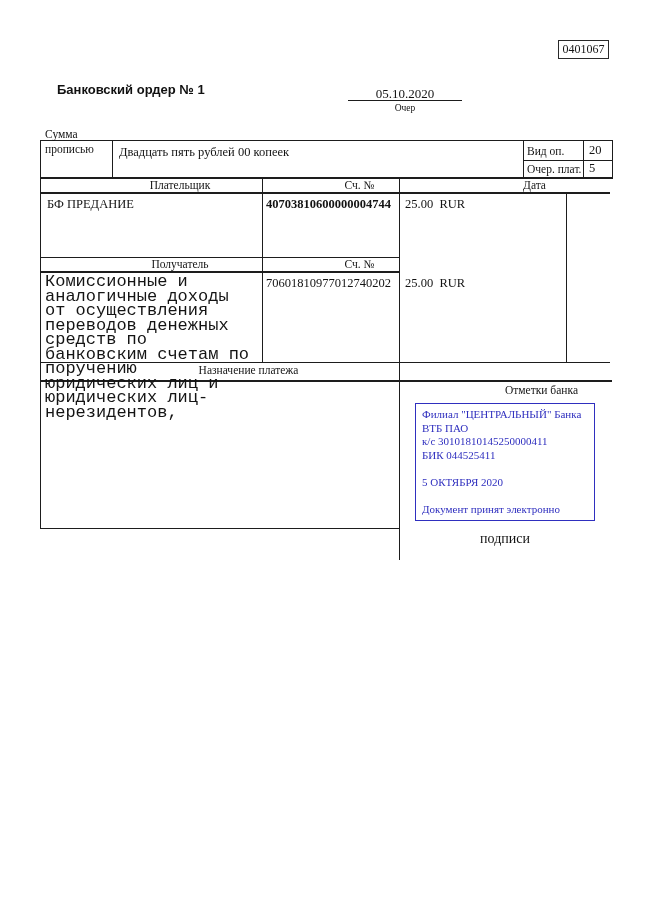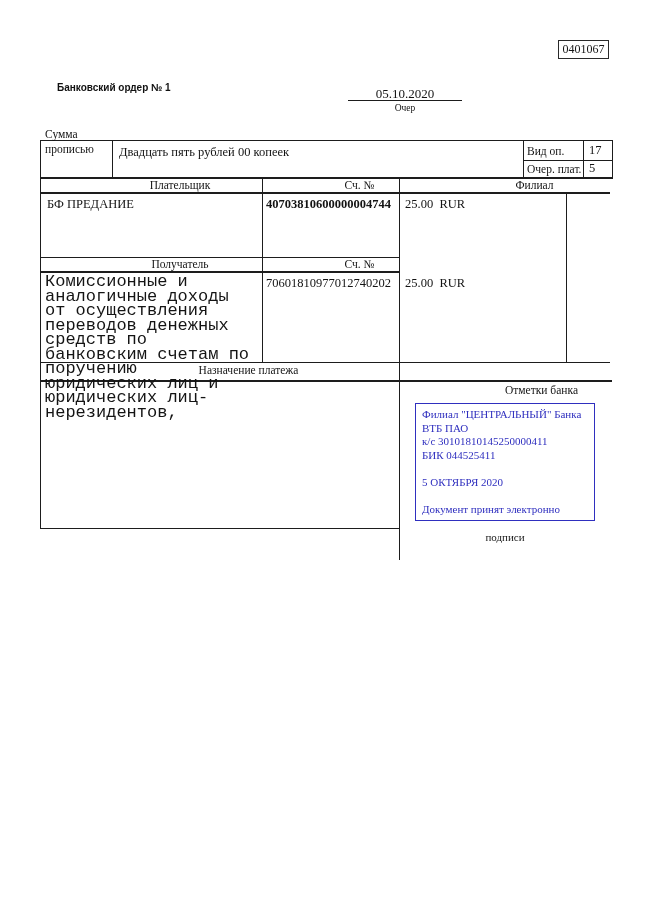--- a/index.html
+++ b/index.html
@@ -18,38 +18,38 @@
   .ctr{text-align:center;padding-left:29px;}
   .hdr{font-size:11.5px;}
   .val{font-size:12.5px;white-space:pre;}
   .code-box{
     position:absolute;left:558px;top:40px;width:49px;height:17px;
     border:1px solid #2a2a2a;font-size:12px;text-align:center;line-height:17px;
   }
   .title{
     position:absolute;left:57px;top:82px;
     font-family:"Liberation Sans", sans-serif;
-    font-weight:bold;font-size:10px;color:#111;
+    font-weight:bold;font-size:13px;color:#111;
   }
   .date-wrap{position:absolute;left:348px;top:84px;width:114px;text-align:center;}
   .date-value{font-size:13px;margin-top:33px;}
   .date-rule{position:absolute;left:348px;top:100px;width:114px;height:1px;background:#1d1d1d;}
   .date-label{position:absolute;left:348px;top:103px;width:114px;text-align:center;font-size:9.5px;}
   .small-cell{font-size:11.5px;line-height:15px;}
   .payee-name{font-size:17px;line-height:14.5px;font-family:Liberation Mono, monospace;}
   .purpose-text{font-size:12.5px;line-height:15px;}
   .stamp{
     position:absolute;left:415px;top:403px;width:180px;height:118px;
     box-sizing:border-box;border:1.5px solid #2f2fbf;
     padding:4px 6px;display:flex;flex-direction:column;
     font-size:11px;line-height:13.5px;color:#2f2fbf;
   }
   .stamp .gap{margin-top:14px;}
   .stamp .bottom{margin-top:auto;}
-  .signatures{position:absolute;left:415px;top:531px;width:180px;text-align:center;font-size:11px;}
+  .signatures{position:absolute;left:415px;top:531px;width:180px;text-align:center;font-size:14px;}
 </style>
 </head>
 <body>
 
 <div class="page">
 
   <div class="code-box">
     <span>0401067</span>
   </div>
 
@@ -75,27 +75,27 @@
   <div class="vl" style="left:523px;top:140px;height:37px;"></div>
   <div class="vl" style="left:583px;top:140px;height:37px;"></div>
   <div class="vl" style="left:612px;top:140px;height:37px;"></div>
   <div class="vl" style="left:262px;top:177px;height:185px;"></div>
   <div class="vl" style="left:399px;top:177px;height:383px;"></div>
   <div class="vl" style="left:566px;top:192px;height:170px;"></div>
 
   <div class="abs small-cell" style="left:45px;top:127px;width:62px;">Сумма прописью</div>
   <div class="abs val" style="left:119px;top:145px;">Двадцать пять рублей 00 копеек</div>
   <div class="abs small-cell" style="left:527px;top:144px;">Вид оп.</div>
-  <div class="abs val" style="left:589px;top:143px;">17</div>
+  <div class="abs val" style="left:589px;top:143px;">20</div>
   <div class="abs small-cell" style="left:527px;top:162px;">Очер. плат.</div>
   <div class="abs val" style="left:589px;top:161px;">5</div>
 
   <div class="abs hdr ctr" style="left:40px;top:179px;width:222px;">Плательщик</div>
   <div class="abs hdr ctr" style="left:262px;top:179px;width:137px;">Сч. №</div>
-  <div class="abs hdr ctr" style="left:399px;top:179px;width:213px;">Филиал</div>
+  <div class="abs hdr ctr" style="left:399px;top:179px;width:213px;">Дата</div>
 
   <div class="abs val" style="left:47px;top:197px;">БФ ПРЕДАНИЕ</div>
   <div class="abs val" style="left:266px;top:197px;font-weight:bold;">40703810600000004744</div>
   <div class="abs val" style="left:405px;top:197px;">25.00  RUR</div>
 
   <div class="abs hdr ctr" style="left:40px;top:258px;width:222px;">Получатель</div>
   <div class="abs hdr ctr" style="left:262px;top:258px;width:137px;">Сч. №</div>
 
   <div class="abs payee-name" style="left:45px;top:275px;width:214px;">Комиссионные и аналогичные доходы от осуществления переводов денежных средств по банковским счетам по поручению юридических лиц и юридических лиц-нерезидентов,</div>
   <div class="abs val" style="left:266px;top:276px;">70601810977012740202</div>

